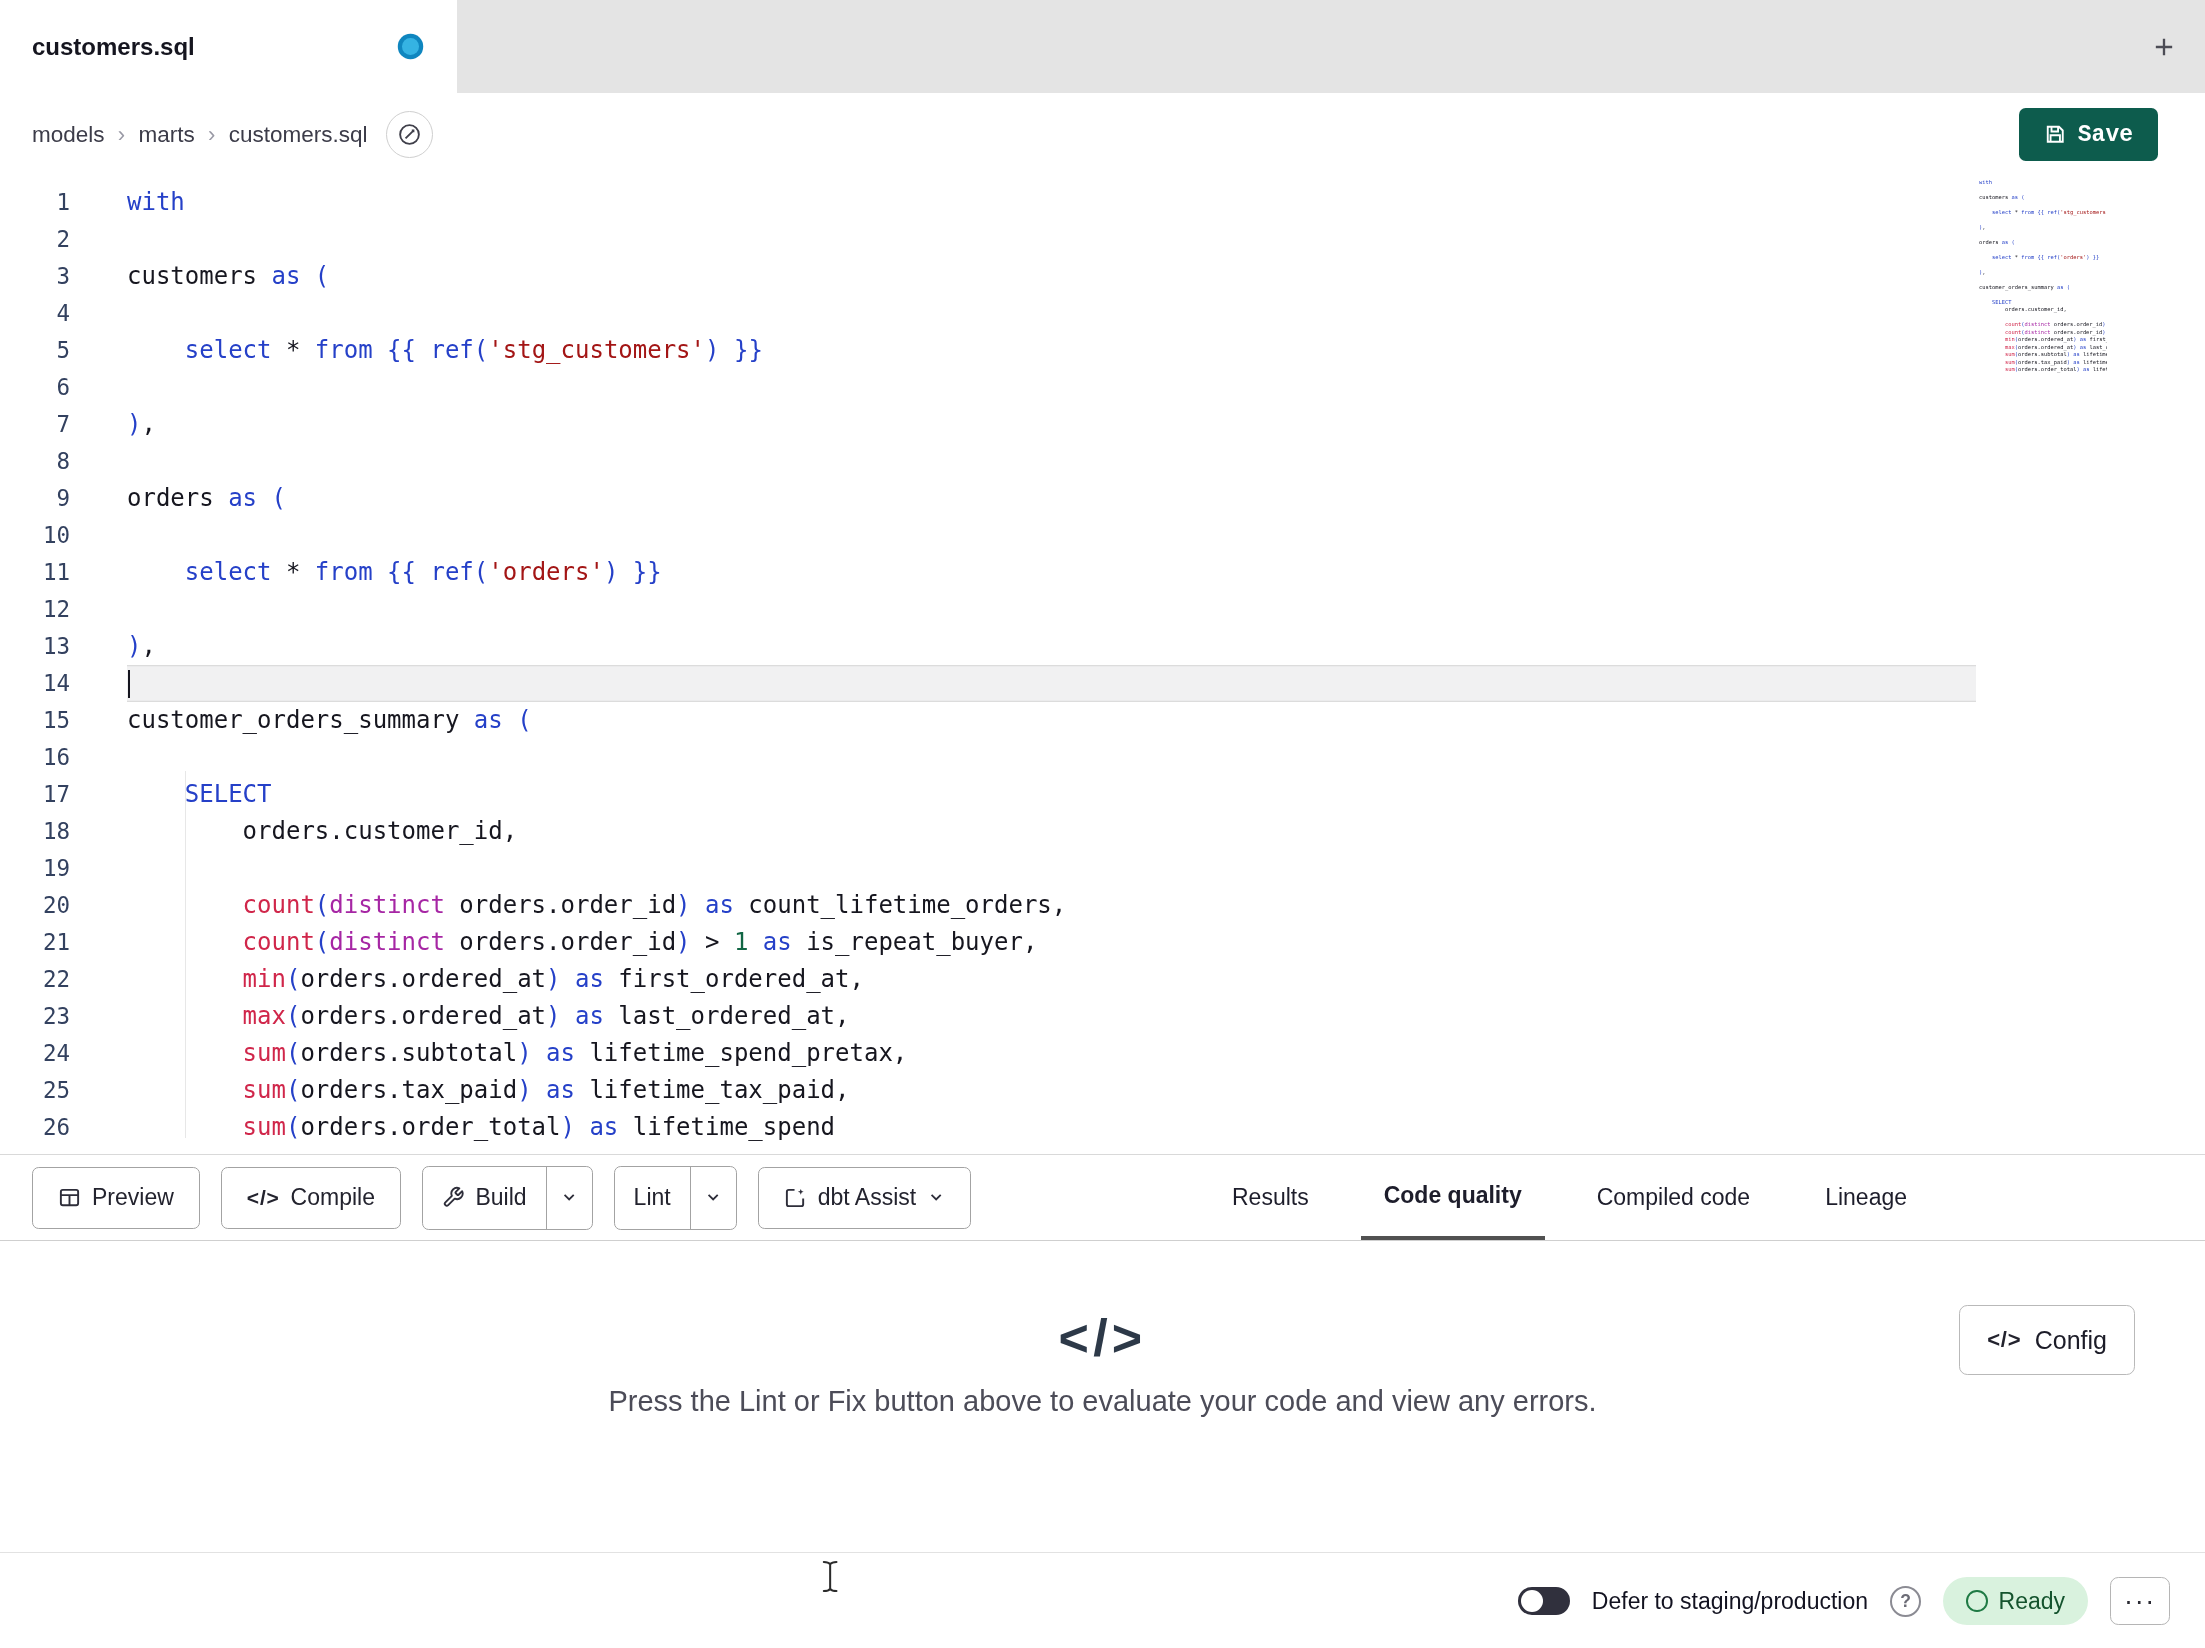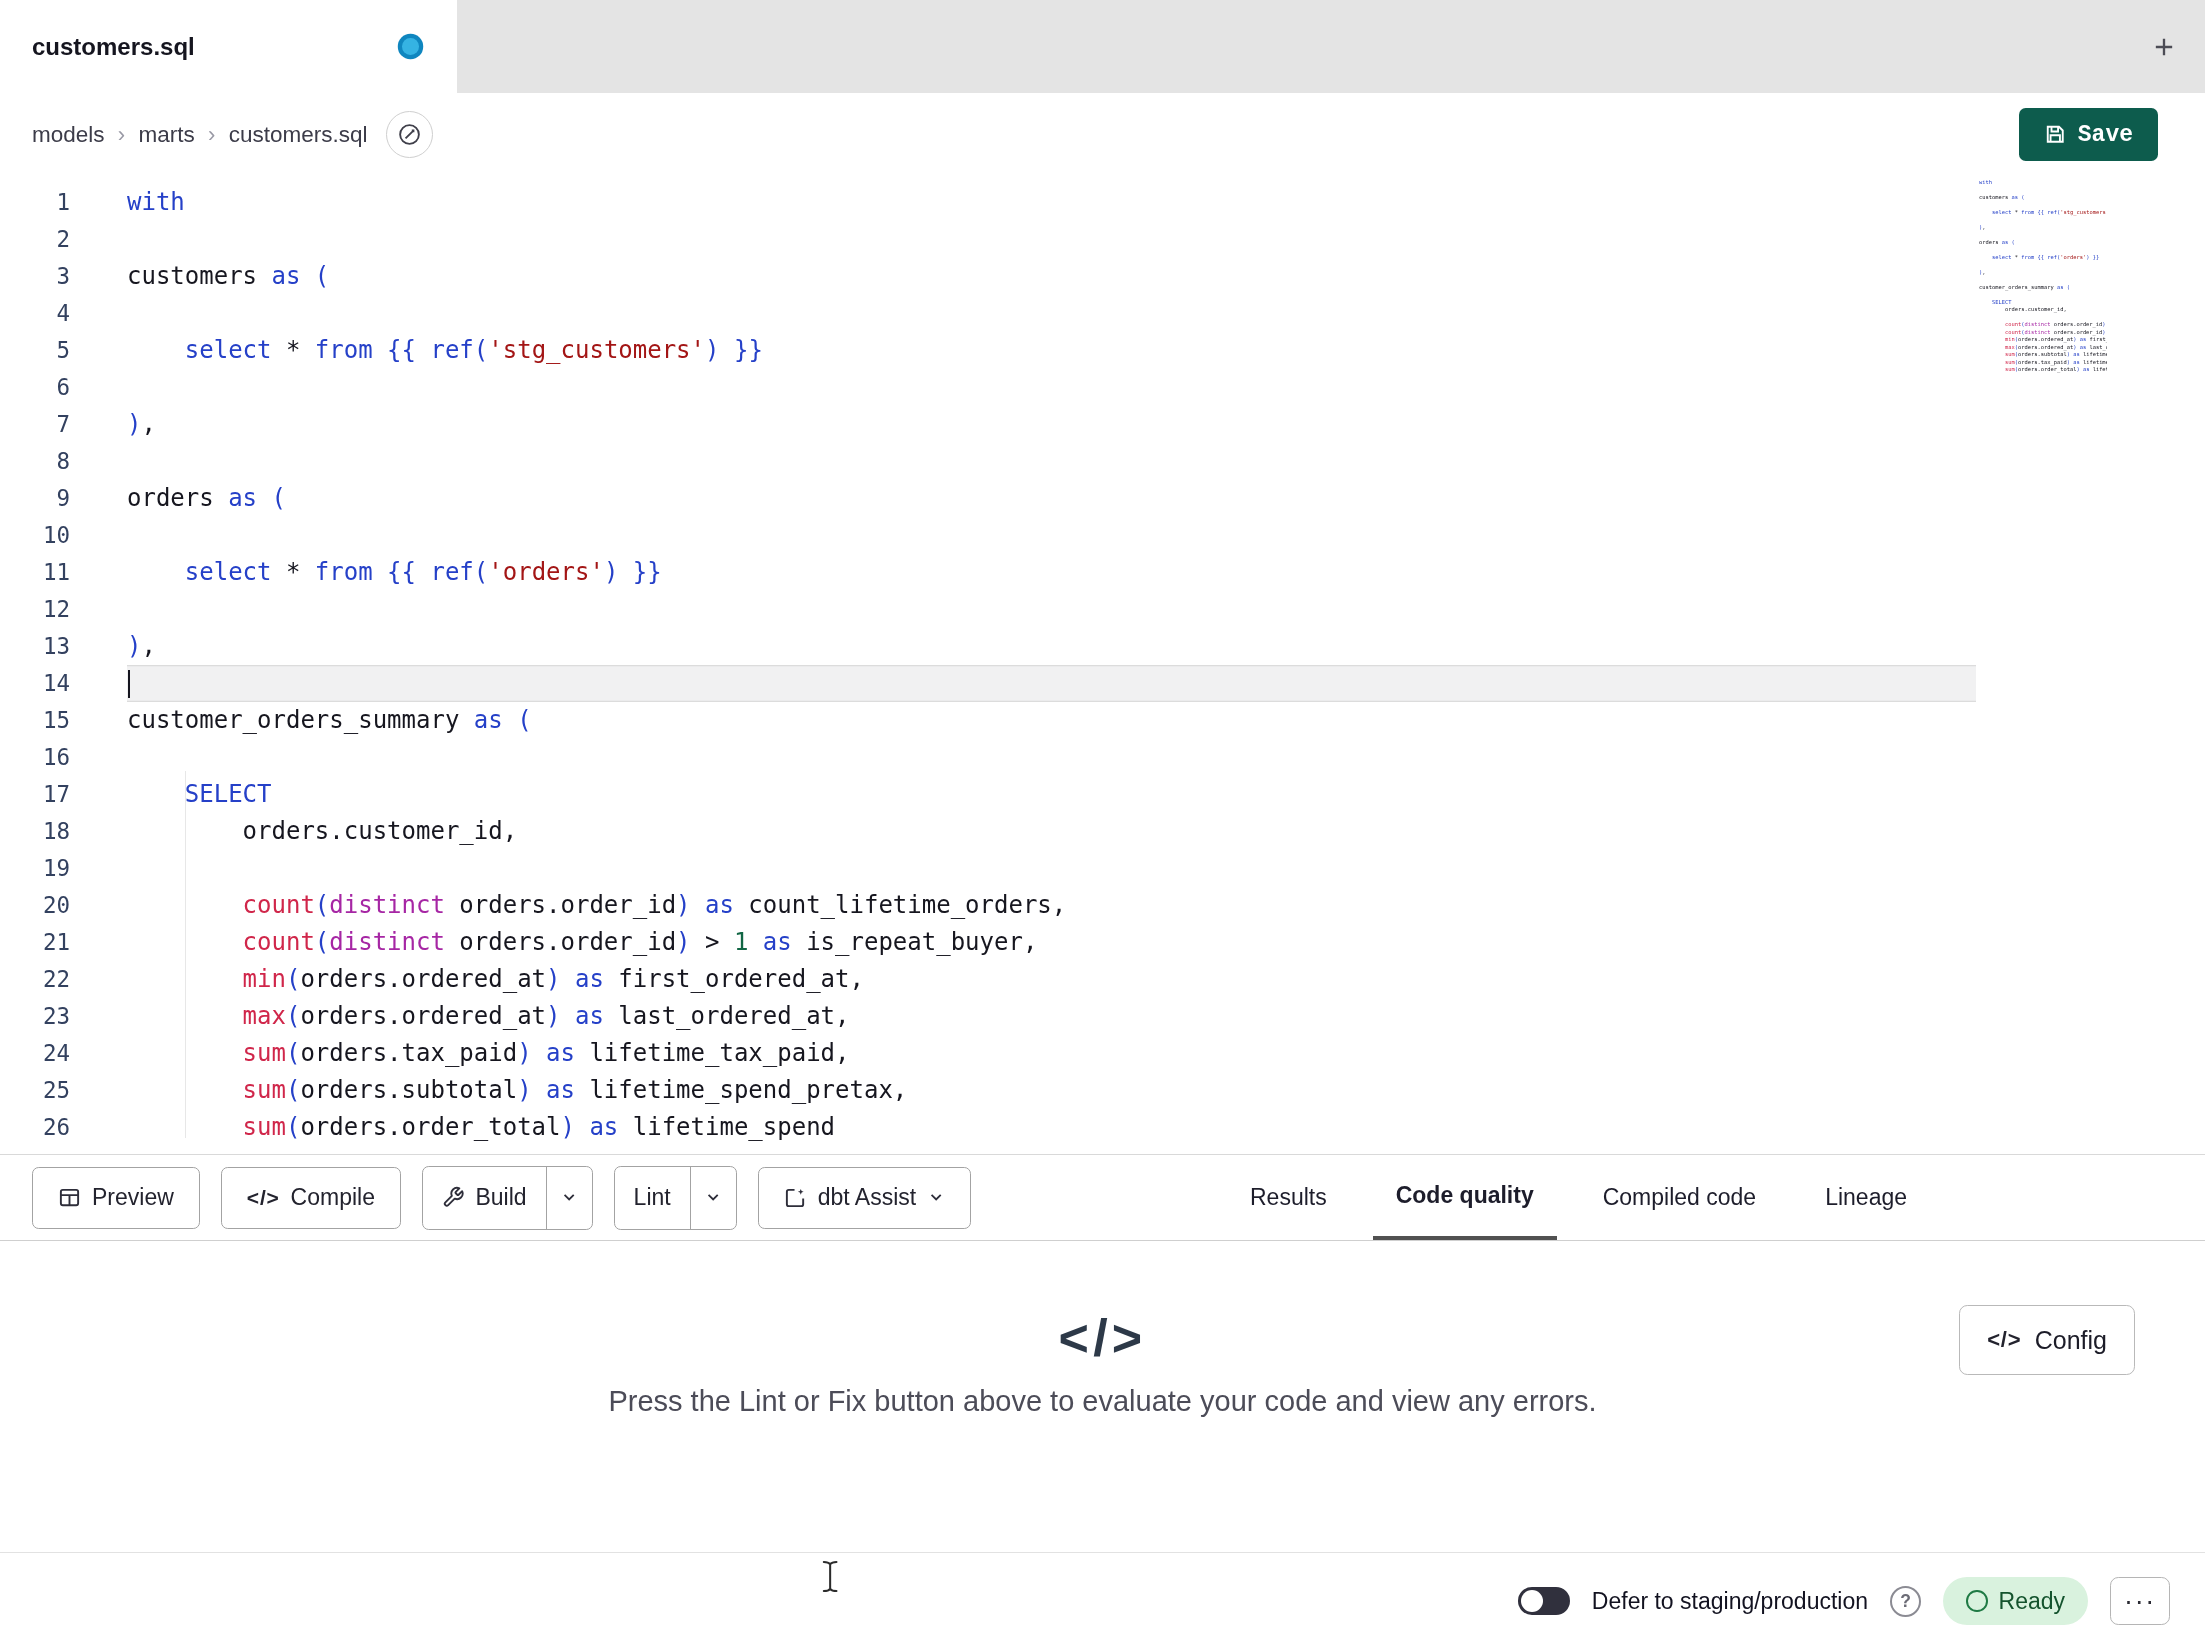--- a/index.html
+++ b/index.html
@@ -62,21 +62,21 @@
   .toolbar{position:absolute;top:1154px;left:0;right:0;height:87px;background:#fff;
            border-top:1.7px solid #d9d9d9;border-bottom:1.7px solid #cfcfcf;box-sizing:border-box;
            display:flex;align-items:center;padding-left:32px;}
   .tb-btn{height:62px;border:1.7px solid #a3a3a3;border-radius:6.7px;background:#fff;
           display:flex;align-items:stretch;margin-right:21px;color:#23232e;
           font-size:23px;font-weight:500;cursor:pointer;overflow:hidden;}
   .seg-main{display:flex;align-items:center;gap:11px;padding:0 19px;}
   .seg-arrow{border-left:1.7px solid #a3a3a3;width:45px;display:flex;align-items:center;
              justify-content:center;cursor:pointer;}
   .glyph-code{font-weight:700;font-size:21px;letter-spacing:0.8px;color:#23232e;}
-  .panel-tabs{margin-left:auto;margin-right:275px;display:flex;height:100%;gap:23px;justify-content:space-between;}
+  .panel-tabs{margin-left:auto;margin-right:275px;display:flex;height:100%;gap:29px;justify-content:space-between;}
   .ptab{display:flex;align-items:center;padding:0 23px;font-size:23px;color:#1d1d2b;
         cursor:pointer;box-sizing:border-box;height:100%;}
   .ptab.active{font-weight:600;border-bottom:4.2px solid #515151;}
 
   
   .panel{position:absolute;top:1241px;left:0;right:0;height:311px;background:#fff;}
   .empty{padding-top:67px;text-align:center;}
   .empty-icon{font-size:52px;font-weight:800;letter-spacing:4.2px;color:#2d3948;}
   .empty-title{margin-top:23px;font-size:30px;font-weight:700;color:#101018;}
   .empty-sub{margin-top:16.7px;font-size:29px;color:#4c4c58;}
@@ -196,22 +196,22 @@
         <div class="code-line active"><span class="caret"></span></div>
         <div class="code-line"><span class="tok-p">customer_orders_summary </span><span class="tok-k">as</span><span class="tok-p"> </span><span class="tok-b">(</span></div>
         <div class="code-line"></div>
         <div class="code-line"><span class="tok-p">    </span><span class="tok-k">SELECT</span></div>
         <div class="code-line"><span class="tok-p">        orders.customer_id,</span></div>
         <div class="code-line"></div>
         <div class="code-line"><span class="tok-p">        </span><span class="tok-fn">count</span><span class="tok-b">(</span><span class="tok-t">distinct</span><span class="tok-p"> orders.order_id</span><span class="tok-b">)</span><span class="tok-p"> </span><span class="tok-k">as</span><span class="tok-p"> count_lifetime_orders,</span></div>
         <div class="code-line"><span class="tok-p">        </span><span class="tok-fn">count</span><span class="tok-b">(</span><span class="tok-t">distinct</span><span class="tok-p"> orders.order_id</span><span class="tok-b">)</span><span class="tok-p"> &gt; </span><span class="tok-n">1</span><span class="tok-p"> </span><span class="tok-k">as</span><span class="tok-p"> is_repeat_buyer,</span></div>
         <div class="code-line"><span class="tok-p">        </span><span class="tok-fn">min</span><span class="tok-b">(</span><span class="tok-p">orders.ordered_at</span><span class="tok-b">)</span><span class="tok-p"> </span><span class="tok-k">as</span><span class="tok-p"> first_ordered_at,</span></div>
         <div class="code-line"><span class="tok-p">        </span><span class="tok-fn">max</span><span class="tok-b">(</span><span class="tok-p">orders.ordered_at</span><span class="tok-b">)</span><span class="tok-p"> </span><span class="tok-k">as</span><span class="tok-p"> last_ordered_at,</span></div>
+        <div class="code-line"><span class="tok-p">        </span><span class="tok-fn">sum</span><span class="tok-b">(</span><span class="tok-p">orders.subtotal</span><span class="tok-b">)</span><span class="tok-p"> </span><span class="tok-k">as</span><span class="tok-p"> lifetime_spend_pretax,</span></div>
         <div class="code-line"><span class="tok-p">        </span><span class="tok-fn">sum</span><span class="tok-b">(</span><span class="tok-p">orders.tax_paid</span><span class="tok-b">)</span><span class="tok-p"> </span><span class="tok-k">as</span><span class="tok-p"> lifetime_tax_paid,</span></div>
-        <div class="code-line"><span class="tok-p">        </span><span class="tok-fn">sum</span><span class="tok-b">(</span><span class="tok-p">orders.subtotal</span><span class="tok-b">)</span><span class="tok-p"> </span><span class="tok-k">as</span><span class="tok-p"> lifetime_spend_pretax,</span></div>
         <div class="code-line"><span class="tok-p">        </span><span class="tok-fn">sum</span><span class="tok-b">(</span><span class="tok-p">orders.order_total</span><span class="tok-b">)</span><span class="tok-p"> </span><span class="tok-k">as</span><span class="tok-p"> lifetime_spend</span></div>
       </div>
     <div class="indent-guide"></div>
     <div class="minimap">
       <div class="minimap-content">
           <div class="code-line"><span class="tok-k">with</span></div>
           <div class="code-line"></div>
           <div class="code-line"><span class="tok-p">customers </span><span class="tok-k">as</span><span class="tok-p"> </span><span class="tok-b">(</span></div>
           <div class="code-line"></div>
           <div class="code-line"><span class="tok-p">    </span><span class="tok-k">select</span><span class="tok-p"> </span><span class="tok-op">*</span><span class="tok-p"> </span><span class="tok-k">from</span><span class="tok-p"> </span><span class="tok-j">{{</span><span class="tok-p"> </span><span class="tok-r">ref</span><span class="tok-b">(</span><span class="tok-s">'stg_customers'</span></div>

